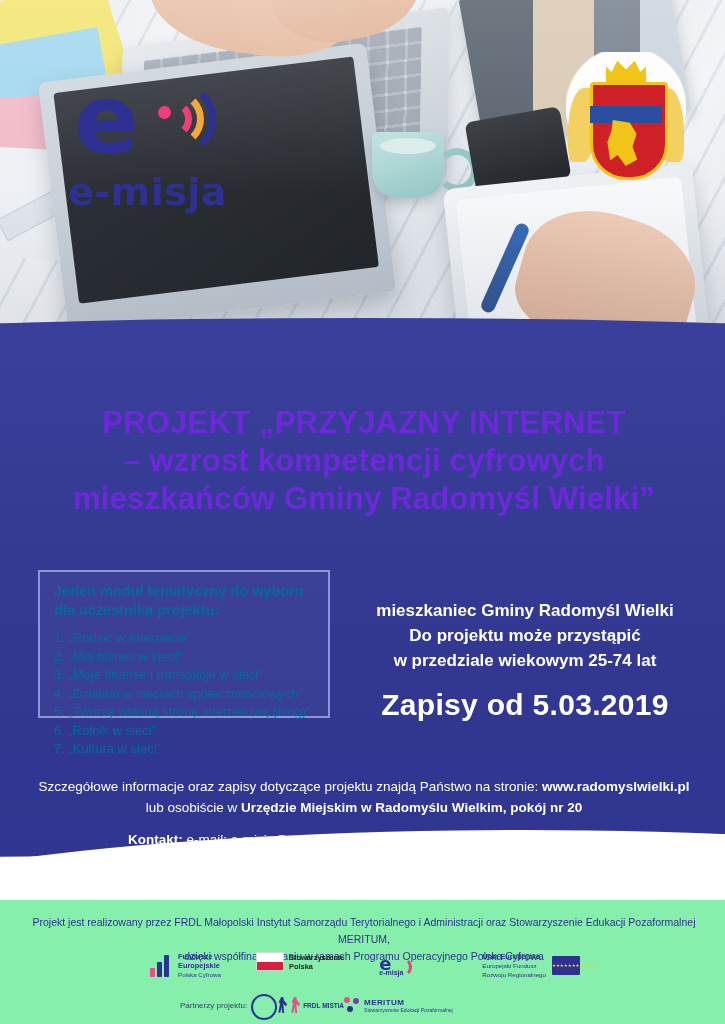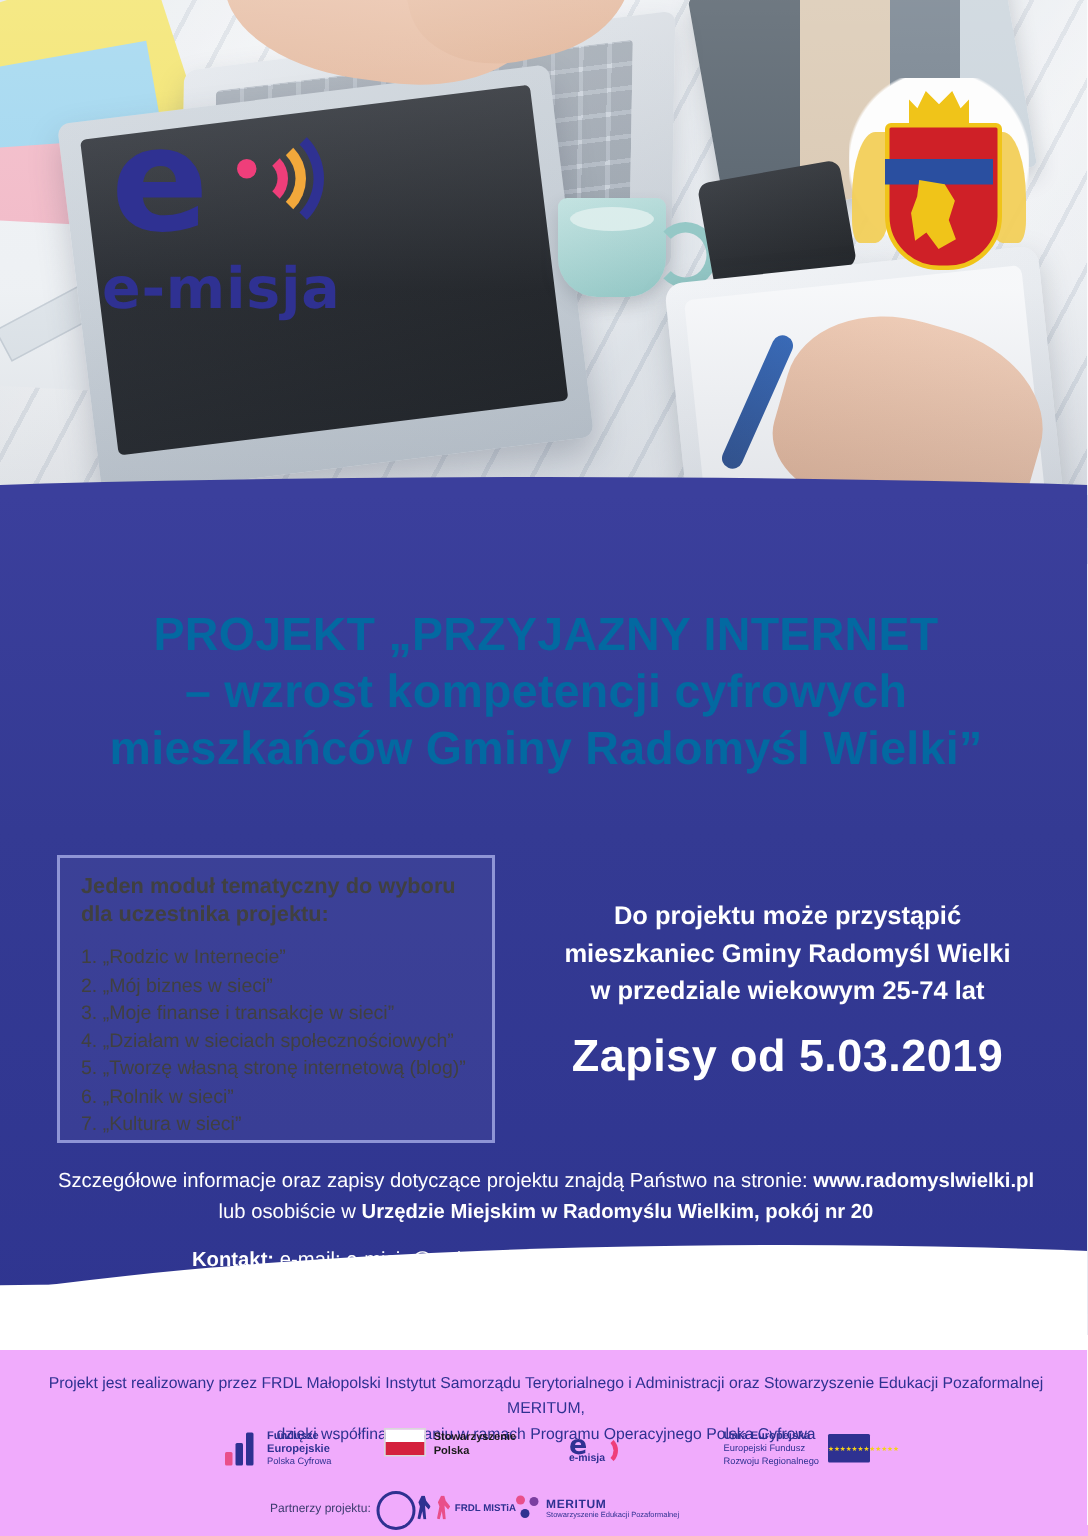--- a/index.html
+++ b/index.html
@@ -180,30 +180,30 @@
     clip-path:ellipse(110% 100% at 18% 100%);
   }
 
   
   .proj-line{
     position:absolute;left:28px;top:370px;width:672px;
     color:#ffffff;font-size:12.5px;line-height:16px;text-align:center;
   }
   .headline{
     position:absolute;left:30px;top:404px;width:668px;
-    color:#0369a1;text-align:center;font-weight:bold;
+    color:#6d28d9;text-align:center;font-weight:bold;
     font-size:31px;line-height:38px;letter-spacing:.2px;
   }
   .headline span{display:block;}
 
   
   .modules{
-    position:absolute;left:38px;top:570px;width:292px;height:192px;
+    position:absolute;left:38px;top:570px;width:292px;height:148px;
     border:2px solid #8f95d6;background:rgba(255,255,255,.04);
-    padding:10px 12px 10px 14px;box-sizing:border-box;color:#404040;
+    padding:10px 12px 10px 14px;box-sizing:border-box;color:#0369a1;
   }
   .modules-title{font-size:14.5px;font-weight:bold;line-height:19px;margin-bottom:9px;}
   .modules ol{margin:0;padding:0;list-style:none;}
   .modules li{font-size:13px;line-height:18.5px;}
 
   
   .right-col{
     position:absolute;left:345px;top:598px;width:360px;text-align:center;color:#ffffff;
   }
   .rc-line{font-size:17px;font-weight:bold;line-height:25px;}
@@ -221,21 +221,21 @@
   .contact{
     position:absolute;left:28px;top:832px;width:672px;color:#ffffff;font-size:13.5px;
   }
   .contact-left{position:absolute;left:100px;top:0;}
   .contact-left b{font-weight:bold;}
   .contact-right{position:absolute;left:470px;top:0;}
   .contact-right b{font-weight:bold;}
 
   
   .footer{
-    position:absolute;left:0;top:900px;width:725px;height:124px;background:#f0abfc;
+    position:absolute;left:0;top:900px;width:725px;height:124px;background:#86efac;
   }
   .footer-text{
     position:absolute;left:28px;top:14px;width:672px;text-align:center;
     color:#2e3191;font-size:10.5px;line-height:17px;
   }
   .logo-row{
     position:absolute;left:150px;top:952px;width:430px;height:36px;
     display:flex;align-items:flex-start;justify-content:space-between;
   }
   .fe-logo{display:flex;align-items:center;gap:6px;}
@@ -353,22 +353,22 @@
       <li>2. „Mój biznes w sieci”</li>
       <li>3. „Moje finanse i transakcje w sieci”</li>
       <li>4. „Działam w sieciach społecznościowych”</li>
       <li>5. „Tworzę własną stronę internetową (blog)”</li>
       <li>6. „Rolnik w sieci”</li>
       <li>7. „Kultura w sieci”</li>
     </ol>
   </div>
 
   <div class="right-col">
+    <div class="rc-line">mieszkaniec Gminy Radomyśl Wielki</div>
     <div class="rc-line">Do projektu może przystąpić</div>
-    <div class="rc-line">mieszkaniec Gminy Radomyśl Wielki</div>
     <div class="rc-line">w przedziale wiekowym 25-74 lat</div>
   </div>
   <div class="zapisy">Zapisy od 5.03.2019</div>
 
   <div class="info">
     <div>
       <span>Szczegółowe informacje oraz zapisy dotyczące projektu znajdą Państwo na stronie: </span><b>www.radomyslwielki.pl</b>
     </div>
     <div>
       <span>lub osobiście w </span><b>Urzędzie Miejskim w Radomyślu Wielkim, pokój nr 20</b>

